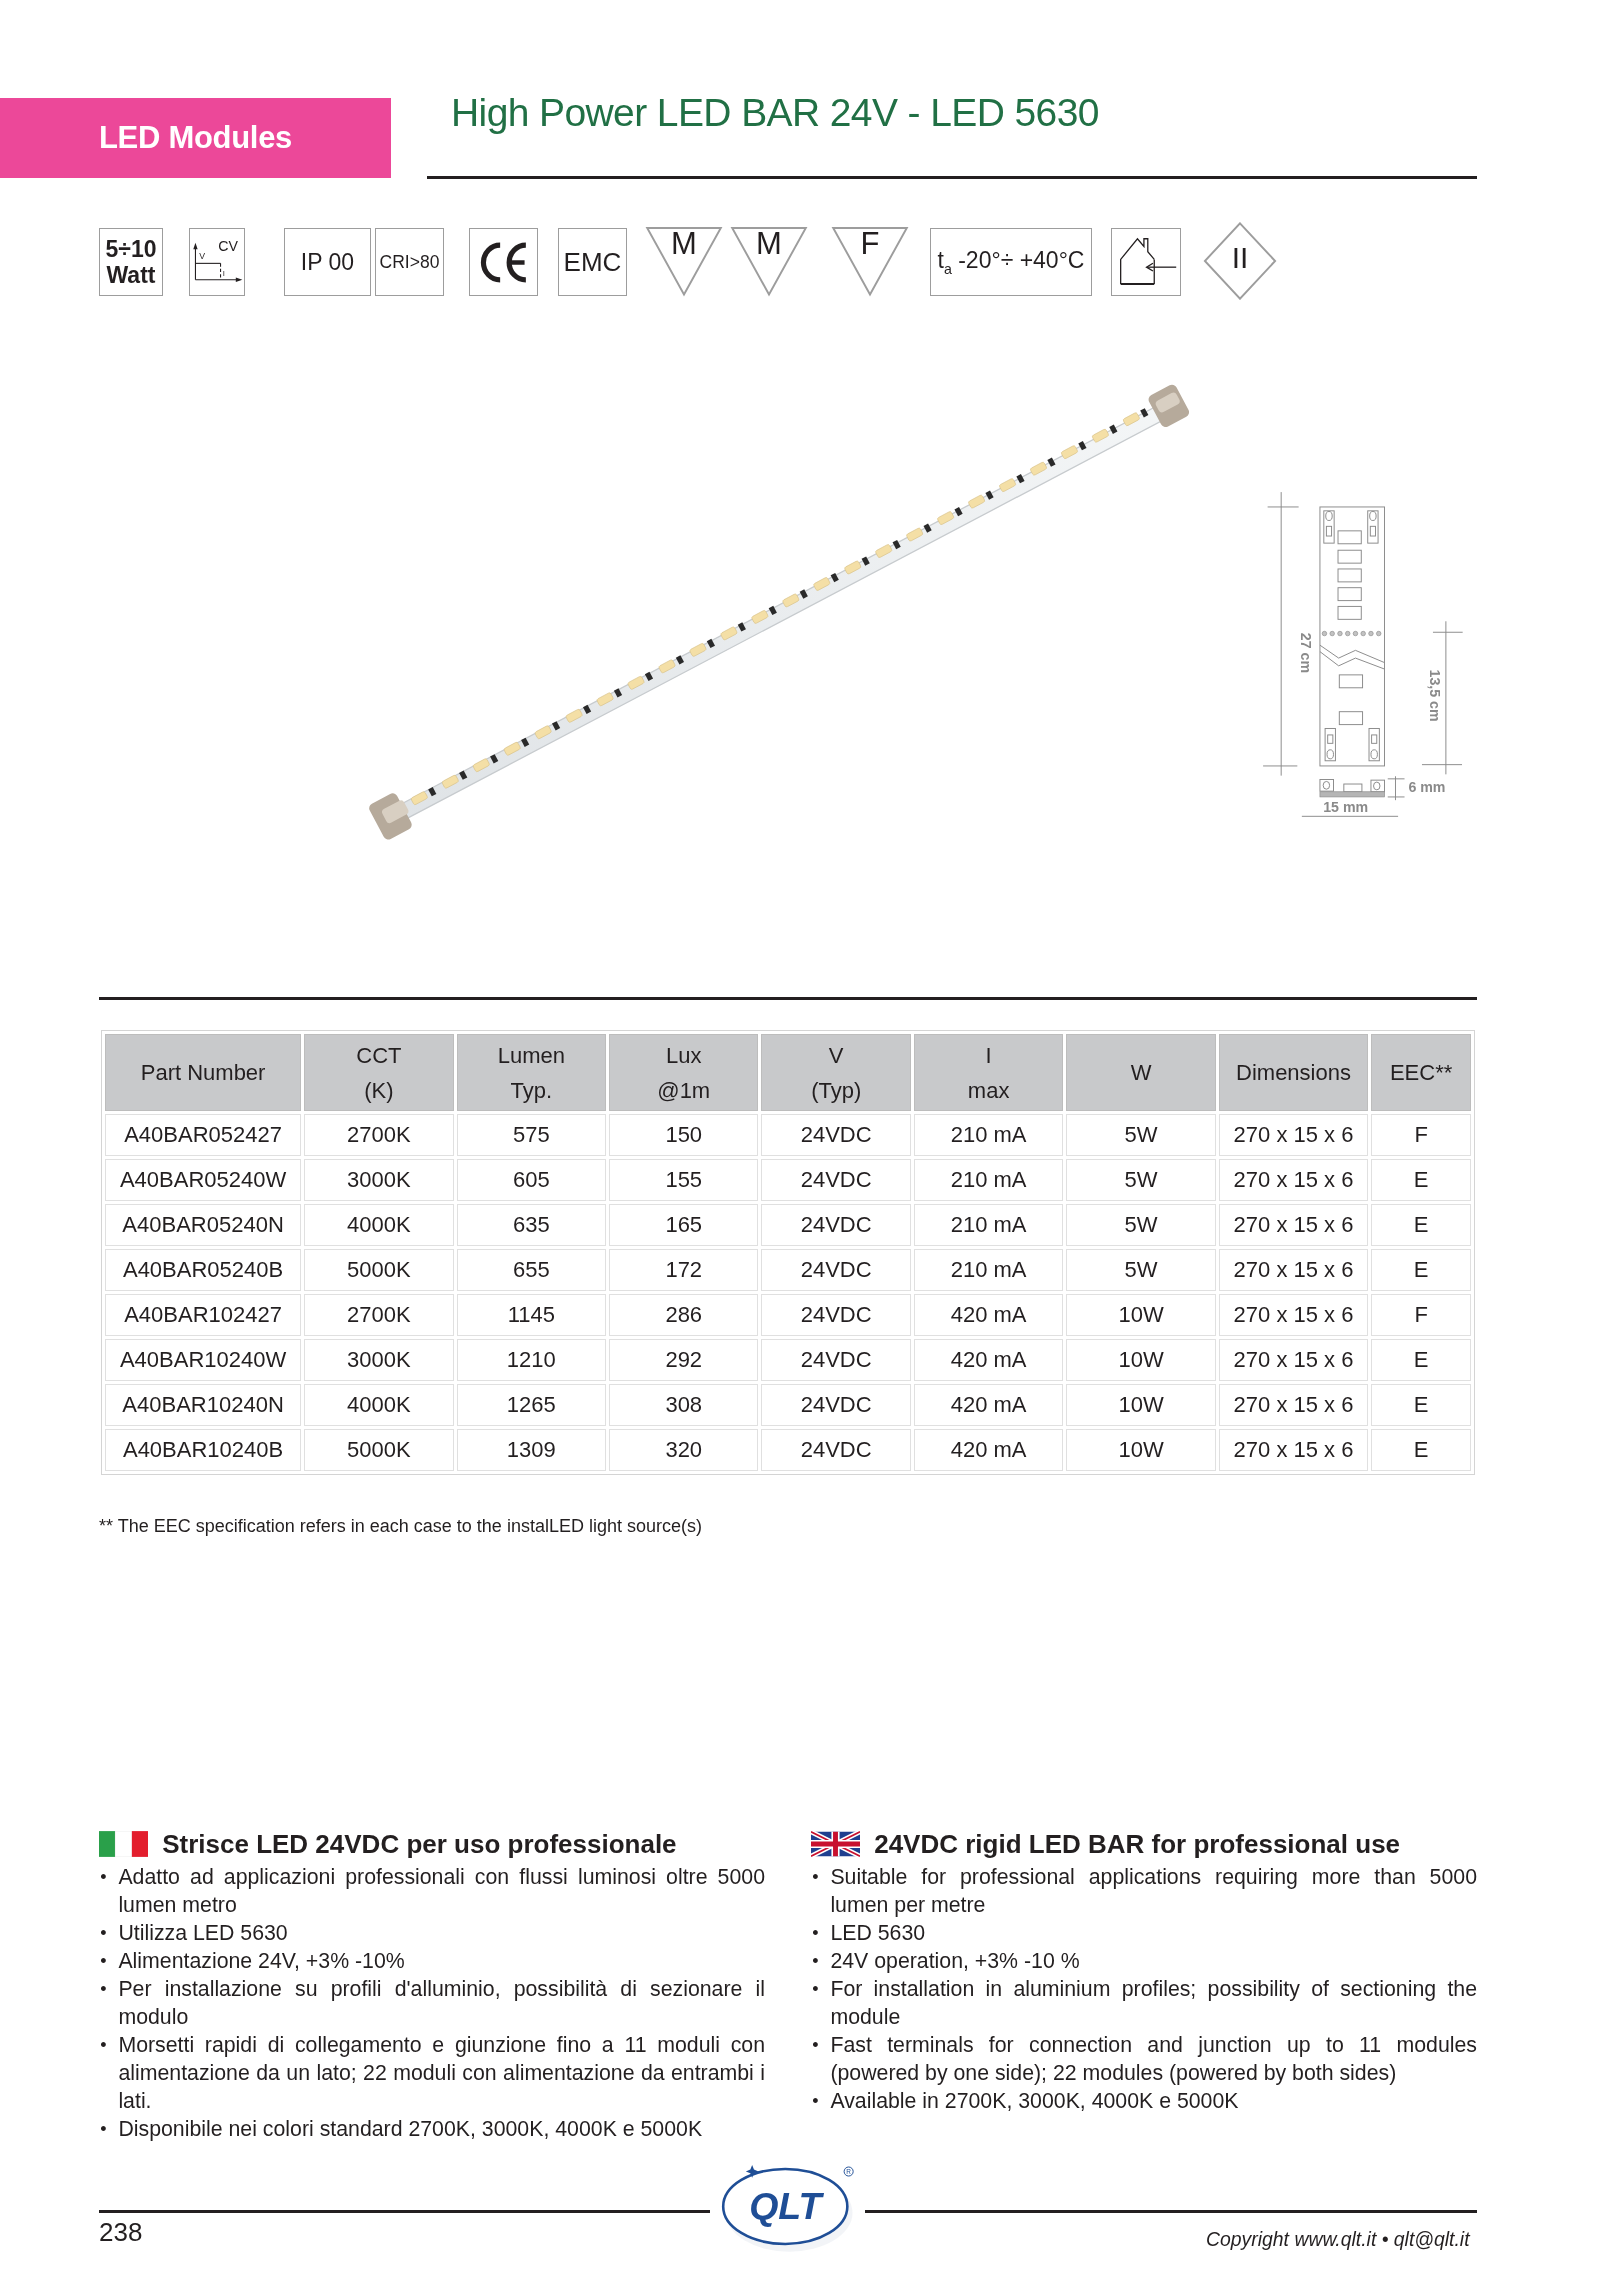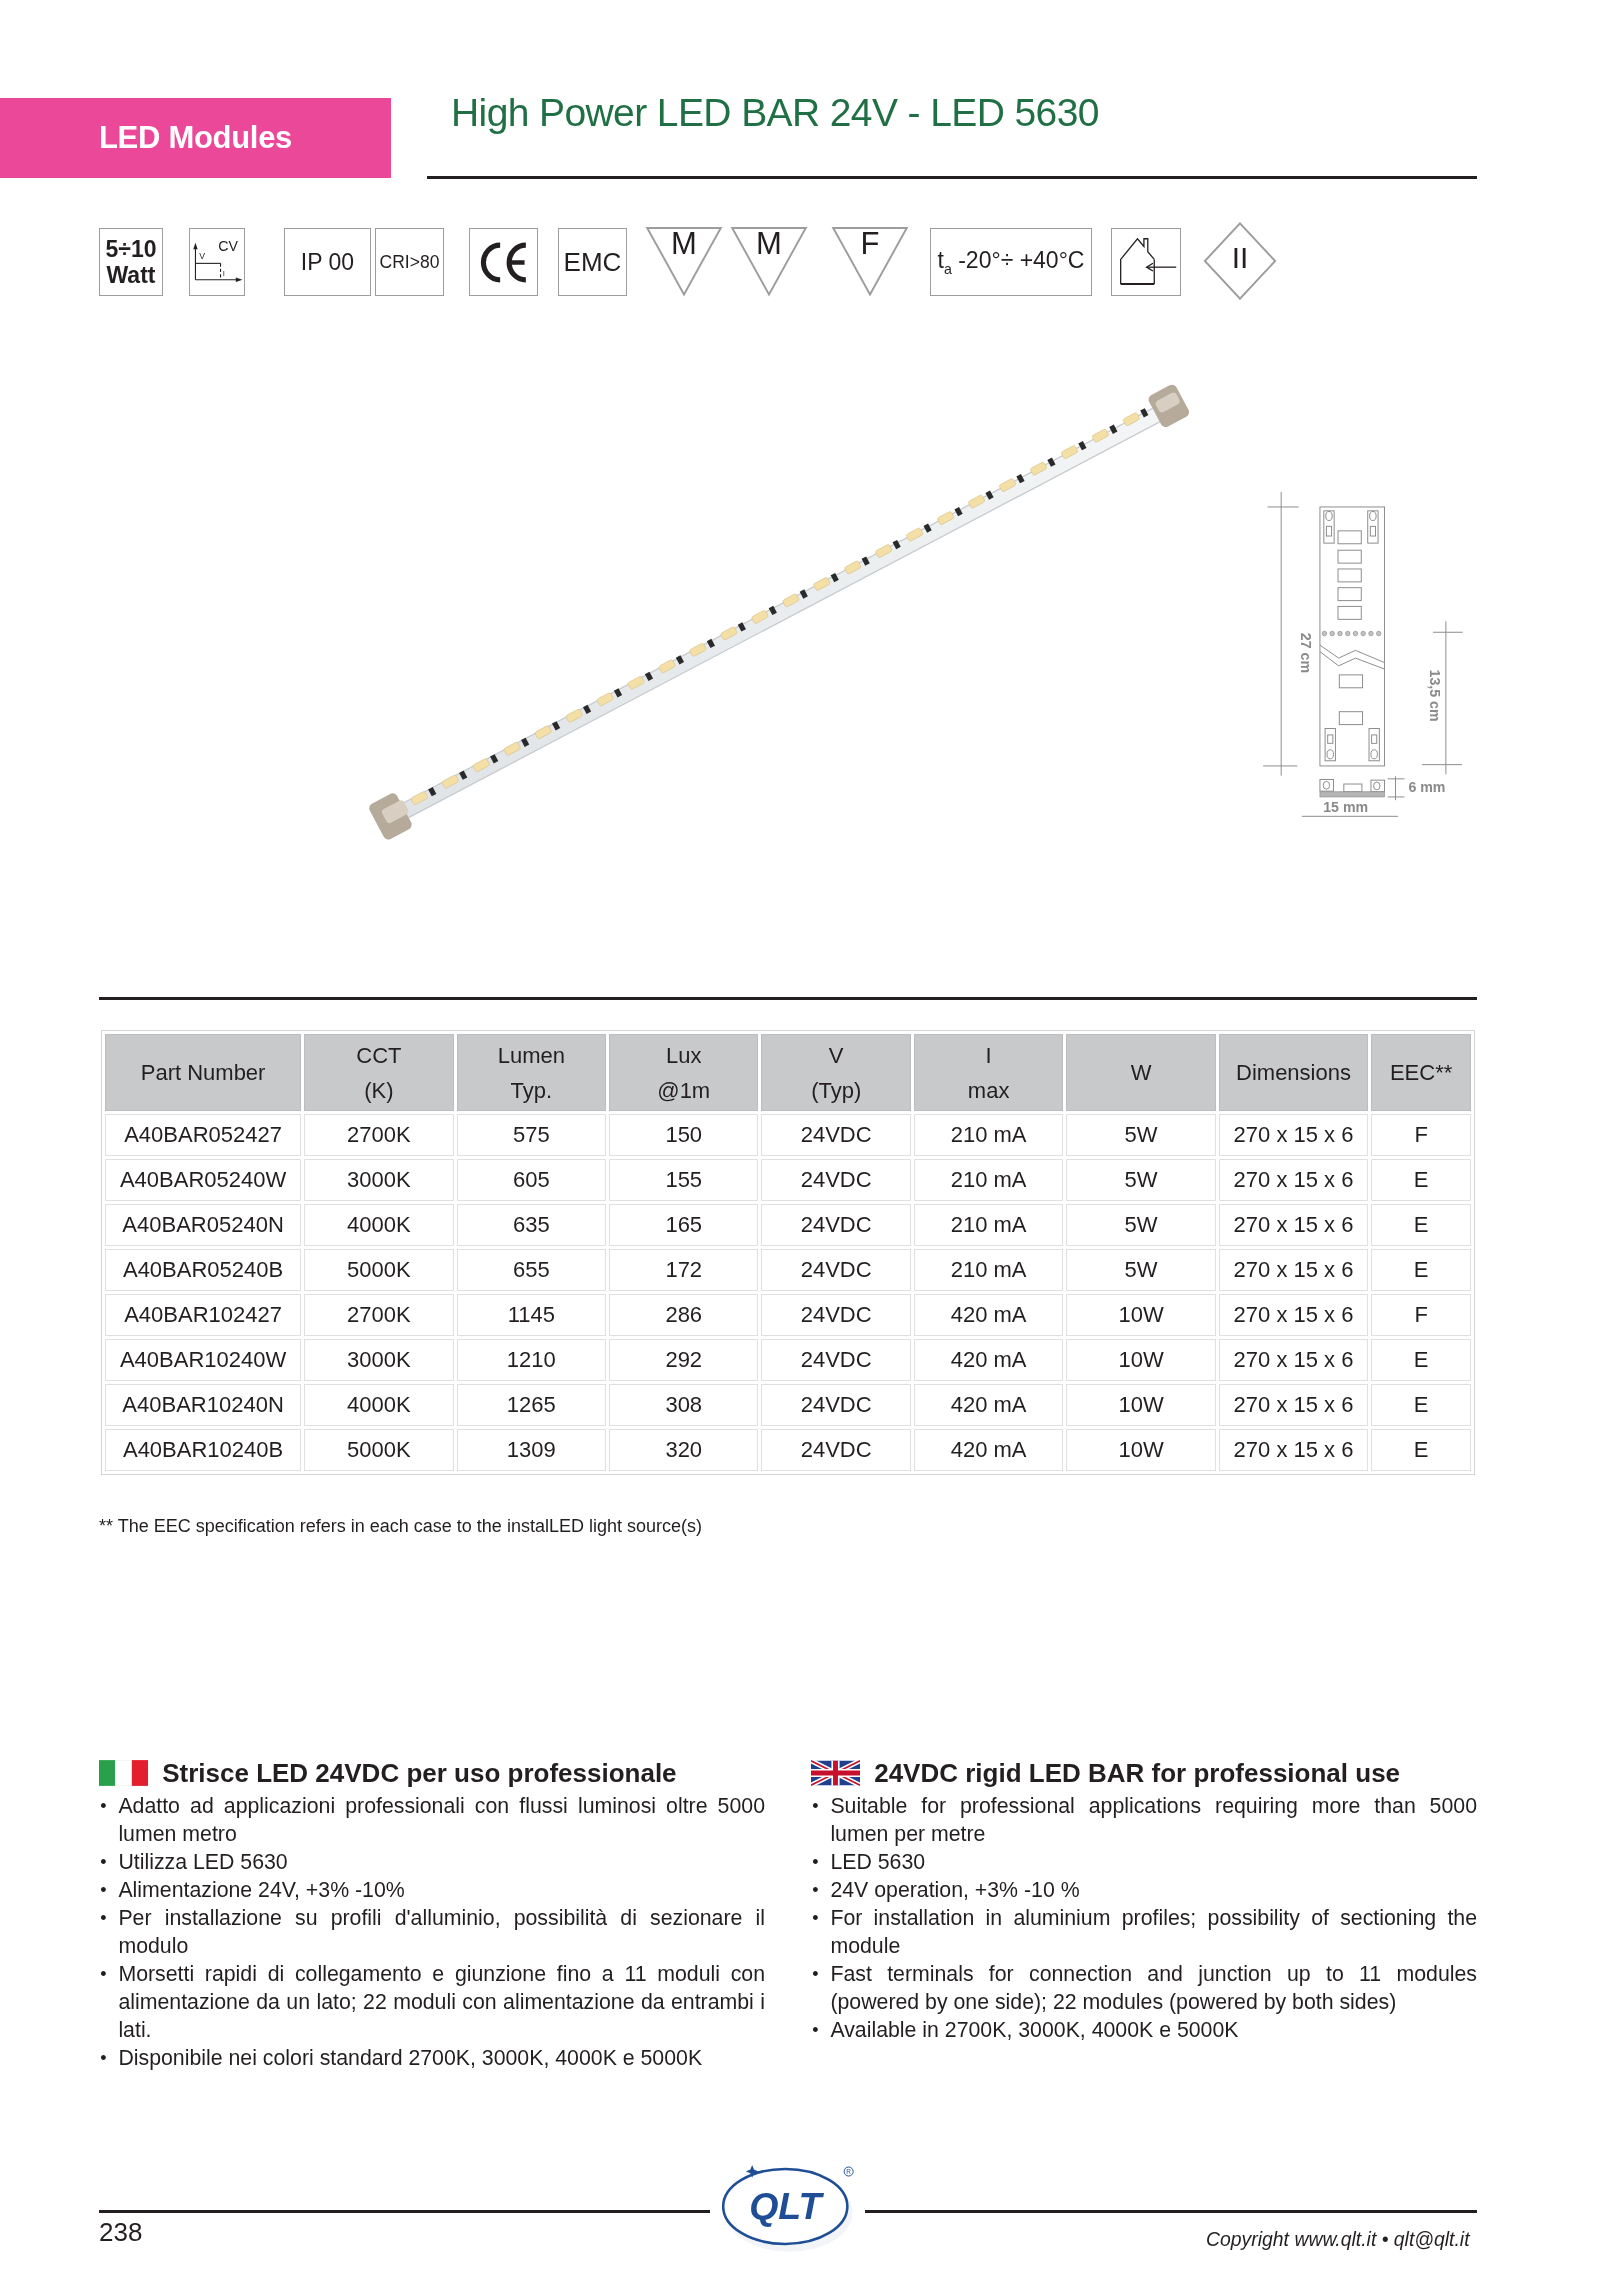--- a/index.html
+++ b/index.html
@@ -34,21 +34,21 @@
   .table-rule { left:99px; top:997px; width:1378px; height:2.6px; background:#231f20; }
   table.spec { position:absolute; left:101px; top:1030px; width:1374px;
                border-collapse:separate; border-spacing:3.2px; border:1.3px solid #d4d4d4;
                font-size:22px; }
   table.spec th { background:#c8c9cb; font-weight:normal; height:75px; padding:0 2.6px;
                   line-height:35px; border:0.6px solid #bdbdbd; }
   table.spec td { height:40px; text-align:center; border:1.3px solid #e0e0e0; padding:0 2.6px; }
   .footnote { left:99px; top:1516px; font-size:18px; }
 
   
-  .desc { top:1758px; width:666px; }
+  .desc { top:1829px; width:666px; }
   .desc h2 { margin:0 0 3.9px 0; font-size:26px; font-weight:bold; display:flex; align-items:center; gap:14.2px; line-height:30px; }
   .desc ul { margin:0; padding:0; list-style:none; }
   .desc li { position:relative; padding-left:19.4px; font-size:21.3px; line-height:28px; text-align:justify; }
   .desc li::before { content:"•"; position:absolute; left:1.3px; top:0; font-size:18px; }
   .flag { width:49px; height:26px; display:inline-block; flex:none; }
 
   
   .foot-rule-l { left:99px; top:2210px; width:611px; height:2.6px; background:#231f20; }
   .foot-rule-r { left:865px; top:2210px; width:612px; height:2.6px; background:#231f20; }
   .page-number { left:99px; top:2217px; font-size:26px; }

